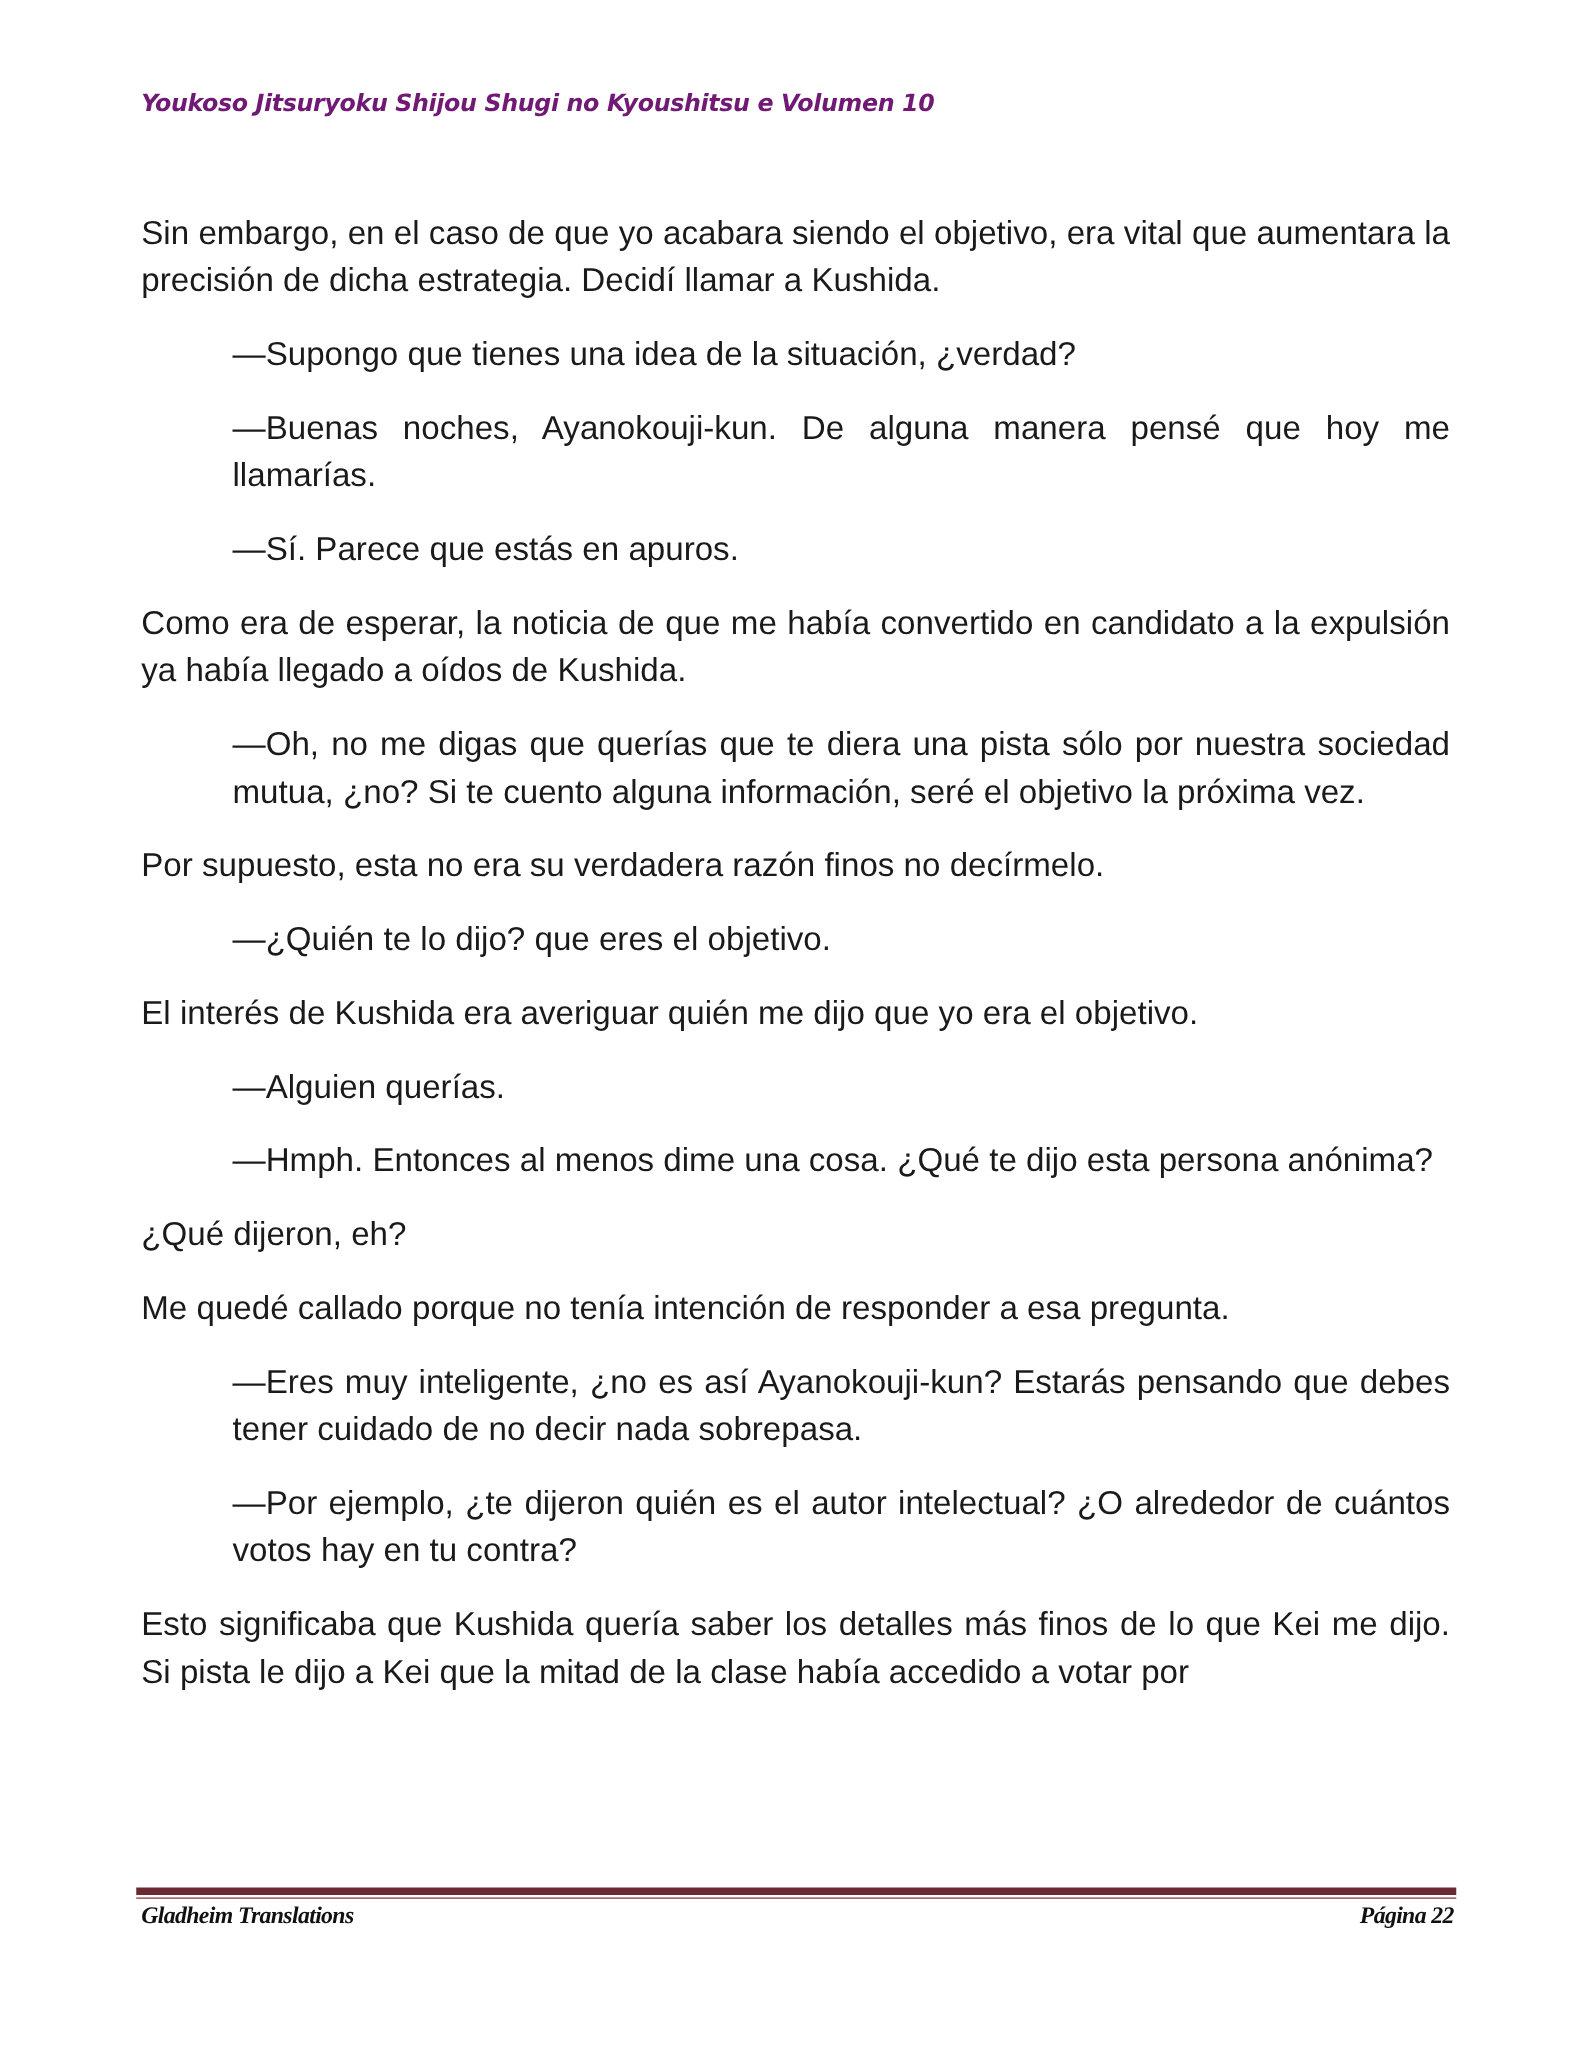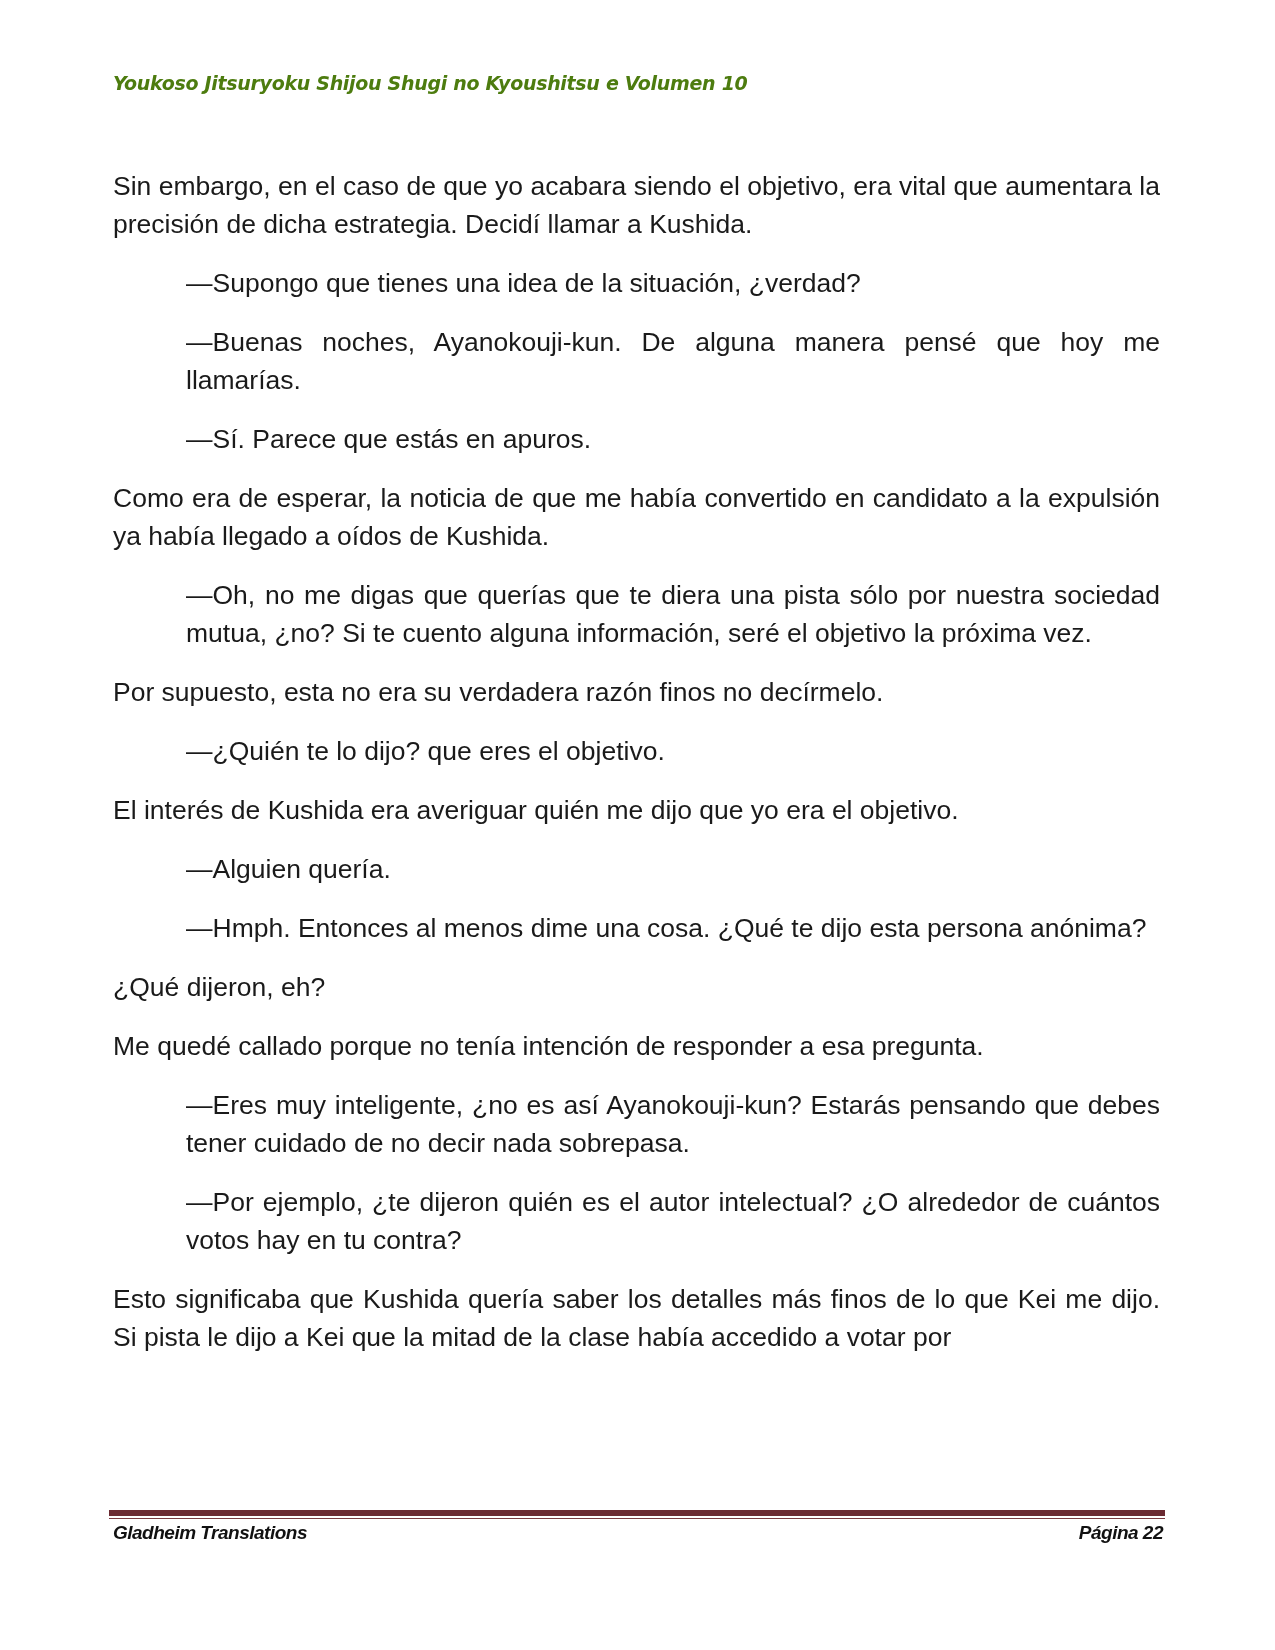--- a/index.html
+++ b/index.html
@@ -1,57 +1,57 @@
 <!DOCTYPE html>
 <html><head>
 <meta charset="utf-8">
 <style>
   html, body { margin: 0; padding: 0; background: #ffffff; }
   body { width: 1275px; height: 1650px; position: relative; overflow: hidden; }
   .header {
     position: absolute; left: 113px; top: 72px;
     font-family: "DejaVu Sans", sans-serif; font-weight: bold; font-style: italic;
-    font-size: 19px; color: #4d7c0f; letter-spacing: -0.3px;
+    font-size: 19px; color: #701a75; letter-spacing: -0.3px;
   }
   .body {
     position: absolute; left: 113px; top: 150px; width: 1047px;
     font-family: "Liberation Sans", sans-serif; font-size: 26.5px; color: #1a1a1a;
     line-height: 38px; text-align: justify;
   }
   .body p { margin: 17px 0 21px 0; }
   .body p.dlg { margin-left: 73px; }
   .rule {
     position: absolute; left: 109px; top: 1510px; width: 1056px;
   }
   .rule .thick { height: 6px; background: #6b2a31; }
   .rule .gap { height: 2px; background: #fff; }
   .rule .thin { height: 1px; background: #7a3a40; }
   .footer {
     position: absolute; left: 113px; top: 1522px; width: 1050px;
     display: flex; justify-content: space-between;
-    font-family: Liberation Sans, sans-serif; font-weight: bold; font-style: italic;
+    font-family: Liberation Serif, serif; font-weight: bold; font-style: italic;
     font-size: 19px; color: #111; letter-spacing: -0.5px;
   }
 </style>
 </head>
 <body>
 
 <div class="header">Youkoso Jitsuryoku Shijou Shugi no Kyoushitsu e Volumen 10</div>
 
 <div class="body">
   <p>Sin embargo, en el caso de que yo acabara siendo el objetivo, era vital que aumentara la precisión de dicha estrategia. Decidí llamar a Kushida.</p>
   <p class="dlg">—Supongo que tienes una idea de la situación, ¿verdad?</p>
   <p class="dlg">—Buenas noches, Ayanokouji-kun. De alguna manera pensé que hoy me llamarías.</p>
   <p class="dlg">—Sí. Parece que estás en apuros.</p>
   <p>Como era de esperar, la noticia de que me había convertido en candidato a la expulsión ya había llegado a oídos de Kushida.</p>
   <p class="dlg">—Oh, no me digas que querías que te diera una pista sólo por nuestra sociedad mutua, ¿no? Si te cuento alguna información, seré el objetivo la próxima vez.</p>
   <p>Por supuesto, esta no era su verdadera razón finos no decírmelo.</p>
   <p class="dlg">—¿Quién te lo dijo? que eres el objetivo.</p>
   <p>El interés de Kushida era averiguar quién me dijo que yo era el objetivo.</p>
-  <p class="dlg">—Alguien quería.</p>
+  <p class="dlg">—Alguien querías.</p>
   <p class="dlg">—Hmph. Entonces al menos dime una cosa. ¿Qué te dijo esta persona anónima?</p>
   <p>¿Qué dijeron, eh?</p>
   <p>Me quedé callado porque no tenía intención de responder a esa pregunta.</p>
   <p class="dlg">—Eres muy inteligente, ¿no es así Ayanokouji-kun? Estarás pensando que debes tener cuidado de no decir nada sobrepasa.</p>
   <p class="dlg">—Por ejemplo, ¿te dijeron quién es el autor intelectual? ¿O alrededor de cuántos votos hay en tu contra?</p>
   <p>Esto significaba que Kushida quería saber los detalles más finos de lo que Kei me dijo. Si pista le dijo a Kei que la mitad de la clase había accedido a votar por</p>
 </div>
 
 <div class="rule">
   <div class="thick"></div>

